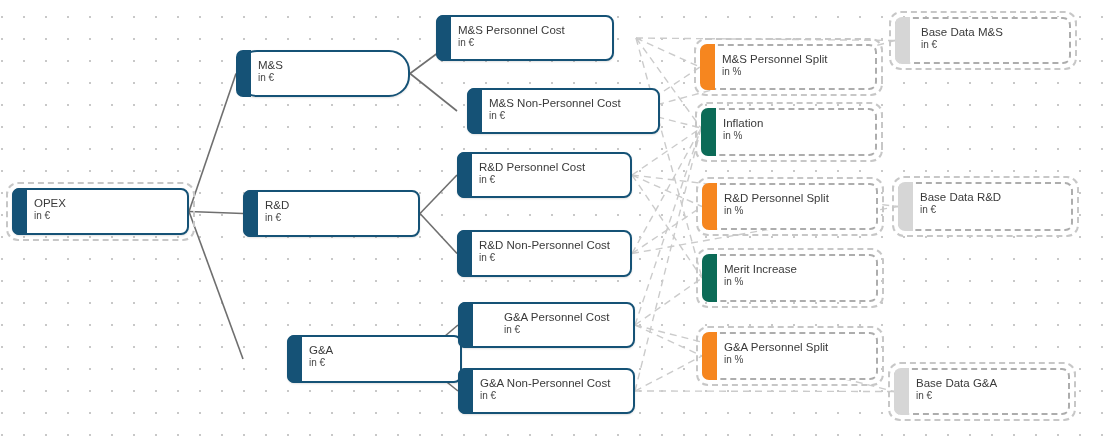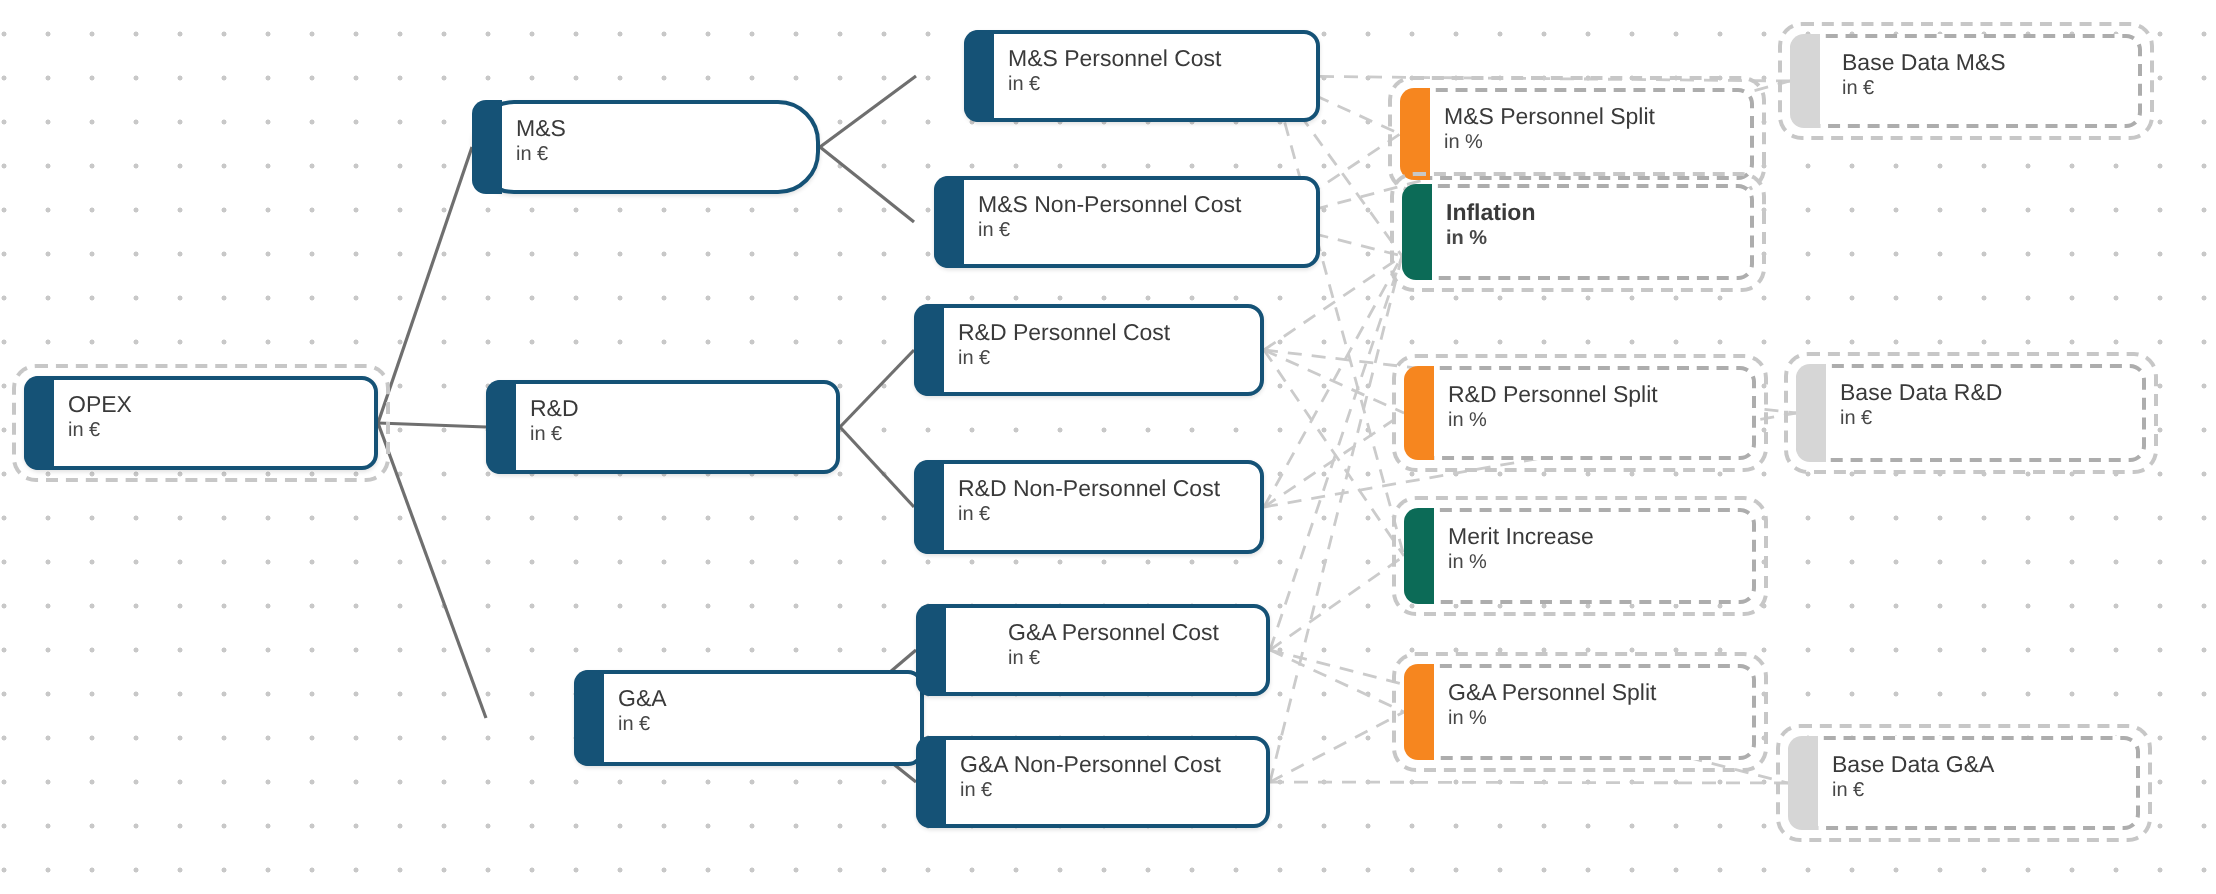--- a/index.html
+++ b/index.html
@@ -100,21 +100,21 @@
       <div class="node solid" style="left: 243px; top: 190px; width: 177px; height: 47px;">
         <span class="accent" style="background: rgb(21, 82, 118);"></span>
         <div class="title">R&amp;D</div>
         <div class="subtitle">in €</div>
       </div>
       <div class="node solid" style="left: 243px; top: 335px; width: 175px; height: 48px; margin-left: 44px;">
         <span class="accent" style="background: rgb(21, 82, 118);"></span>
         <div class="title">G&amp;A</div>
         <div class="subtitle">in €</div>
       </div>
-      <div class="node solid" style="left: 482px; top: 15px; width: 178px; height: 46px;">
+      <div class="node solid" style="left: 436px; top: 15px; width: 178px; height: 46px;">
         <span class="accent" style="background: rgb(21, 82, 118);"></span>
         <div class="title">M&amp;S Personnel Cost</div>
         <div class="subtitle">in €</div>
       </div>
       <div class="node solid" style="left: 432px; top: 88px; width: 193px; height: 46px; margin-left: 35px;">
         <span class="accent" style="background: rgb(21, 82, 118);"></span>
         <div class="title">M&amp;S Non-Personnel Cost</div>
         <div class="subtitle">in €</div>
       </div>
       <div class="node solid" style="left: 457px; top: 152px; width: 175px; height: 46px;">
@@ -135,21 +135,21 @@
       <div class="node solid" style="left: 458px; top: 368px; width: 177px; height: 46px;">
         <span class="accent" style="background: rgb(21, 82, 118);"></span>
         <div class="title">G&amp;A Non-Personnel Cost</div>
         <div class="subtitle">in €</div>
       </div>
       <div class="node dashed ring" style="left: 700px; top: 44px; width: 177px; height: 46px;">
         <span class="accent" style="background: rgb(246, 134, 31);"></span>
         <div class="title">M&amp;S Personnel Split</div>
         <div class="subtitle">in %</div>
       </div>
-      <div class="node dashed ring" style="left: 701px; top: 92px; width: 176px; height: 48px; font-weight: bold;">
+      <div class="node dashed ring" style="left: 701px; top: 108px; width: 176px; height: 48px;">
         <span class="accent" style="background: rgb(12, 107, 87);"></span>
         <div class="title">Inflation</div>
         <div class="subtitle">in %</div>
       </div>
       <div class="node dashed ring" style="left: 702px; top: 183px; width: 176px; height: 47px;">
         <span class="accent" style="background: rgb(246, 134, 31);"></span>
         <div class="title">R&amp;D Personnel Split</div>
         <div class="subtitle">in %</div>
       </div>
       <div class="node dashed ring" style="left: 702px; top: 254px; width: 176px; height: 48px;">

